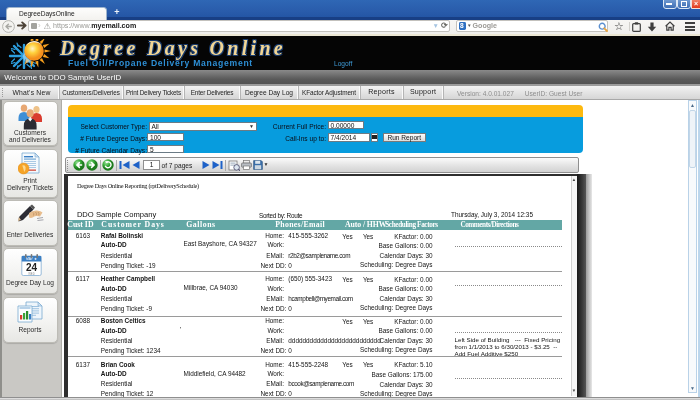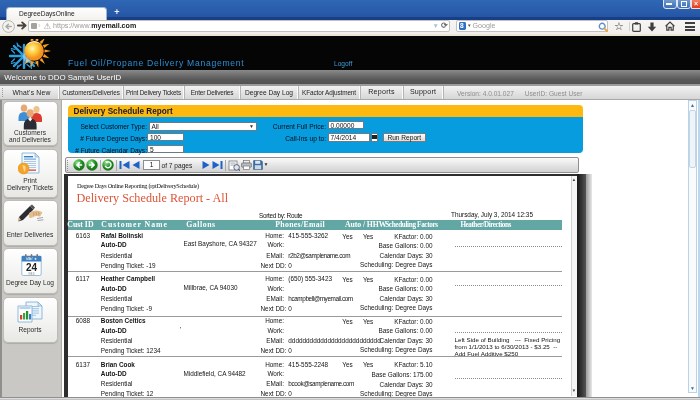--- a/index.html
+++ b/index.html
@@ -42,21 +42,21 @@
   <div class="abs" style="left:38px;top:22px;width:6px;height:8px;color:#c9c7c2;font-size:8px;line-height:8px;">›</div>
   <div class="abs" style="left:43.5px;top:21.8px;width:9px;height:8.4px;color:#8a8a86;font-size:8.4px;line-height:8.4px;">⚠</div>
   <div class="abs" style="left:53px;top:22.6px;height:8px;font-size:7.1px;line-height:7.6px;color:#9a9a96;">https://www.<span style="color:#161616;font-weight:bold;">myemail.com</span></div>
   <div class="abs" style="left:432.5px;top:23.4px;width:8px;height:6px;color:#a5c4e2;font-size:6.4px;line-height:6px;">▼</div>
   <div class="abs" style="left:441px;top:21.8px;width:8px;height:8px;color:#6a6a66;font-size:8px;line-height:8px;font-weight:bold;">⟳</div>
 
   <div class="abs" style="left:456px;top:19.8px;width:152px;height:12.6px;background:#fff;border:1px solid #c3c1bd;border-radius:2px;box-sizing:border-box;"></div>
   <div class="abs" style="left:458.6px;top:21.8px;width:7px;height:8.4px;background:#2f70c2;border-radius:1.4px;"></div>
   <div class="abs" style="left:460px;top:22.4px;width:5px;height:7px;color:#fff;font-size:6.6px;font-weight:bold;line-height:7px;">8</div>
   <div class="abs" style="left:467px;top:24px;width:5px;height:5px;color:#555;font-size:4.6px;line-height:4.6px;">▼</div>
-  <div class="abs" style="left:472.6px;top:22.6px;height:8px;font-size:7.1px;line-height:7.6px;color:#9c9a96;">Google</div>
+  <div class="abs" style="left:472.6px;top:22.6px;height:8px;font-size:7.1px;line-height:7.6px;color:#9c9a96;font-weight:bold;">Google</div>
 
   <svg class="abs" style="left:598px;top:21.5px;" width="10" height="10" viewBox="0 0 10 10">
     <circle cx="4.2" cy="4.2" r="2.9" fill="none" stroke="#5b8fd0" stroke-width="1.4"></circle>
     <line x1="6.3" y1="6.3" x2="9" y2="9" stroke="#e8a33d" stroke-width="1.8" stroke-linecap="round"></line>
   </svg>
 
   <div class="abs" style="left:614px;top:21px;width:13px;height:11px;color:#3f3f3f;font-size:11px;line-height:10.4px;">☆</div>
   <div class="abs" style="left:628.6px;top:21.8px;width:1px;height:9px;background:#d2d0cc;"></div>
   <svg class="abs" style="left:632px;top:21.6px;" width="9" height="10" viewBox="0 0 9 10">
     <rect x="0.7" y="1.6" width="7.6" height="7.8" rx="1" fill="none" stroke="#3f3f3f" stroke-width="1.2"></rect>
@@ -114,21 +114,22 @@
         <use href="#ray" transform="rotate(50)"></use>
       <use href="#ray" transform="rotate(75)"></use>
         <use href="#ray" transform="rotate(100)"></use>
       <use href="#ray" transform="rotate(125)"></use>
     </g>
 
     <circle cx="29" cy="12" r="9.8" fill="url(#sun)"></circle>
     <path d="M 20.2 8 A 9.8 9.8 0 0 1 37 6 A 11.5 11.5 0 0 0 20.2 8 Z" fill="#ffffff" opacity="0.85"></path>
     <path d="M 19.6 14 A 9.8 9.8 0 0 0 27 21.6 L 22 24.5 A 13 13 0 0 1 17.5 17 Z" fill="#bfe4f6" opacity="0.55"></path>
   </svg>
-  <div class="abs" style="left:68px;top:58.5px;width:220px;height:10px;font-weight:normal;font-size:8.6px;line-height:9.5px;color:#2e8fd5;letter-spacing:0.72px;">Fuel Oil/Propane Delivery Management</div>
+  <div class="abs" style="left:60px;top:38px;width:240px;height:22px;font-family:'Liberation Serif',serif;font-style:italic;font-weight:bold;font-size:20px;line-height:21px;color:#f2d695;text-shadow:0 0 1px #1a3c6e, 1px 1px 0 #1a3c6e, -1px -1px 0 #1a3c6e, 1px -1px 0 #1a3c6e, -1px 1px 0 #1a3c6e;letter-spacing:3.3px;">Degree Days Online</div>
+  <div class="abs" style="left:68px;top:58.5px;width:220px;height:10px;font-weight:bold;font-size:8.6px;line-height:9.5px;color:#2e8fd5;letter-spacing:0.72px;">Fuel Oil/Propane Delivery Management</div>
   <div class="abs" style="left:334px;top:59.5px;width:30px;height:8px;font-size:6.6px;line-height:7.6px;color:#3f9ad6;">Logoff</div>
 
   <div class="abs" style="left:0;top:70.1px;width:700px;height:13.9px;background:linear-gradient(#8a8a8a,#5a5a5a 65%,#525252);"></div>
   <div class="abs" style="left:4.3px;top:72.8px;width:250px;height:9px;font-size:7.9px;line-height:9px;color:#fff;">Welcome to DDO Sample UserID</div>
   <div class="abs" style="left:0;top:84px;width:700px;height:2px;background:#9b9b9b;"></div>
 
   <div id="menubar" class="abs" style="left:0;top:86px;width:700px;height:13.5px;background:linear-gradient(#f2f2f2,#d6d6d6);border-bottom:1px solid #a8a8a8;box-sizing:border-box;"></div>
   <div class="abs" style="left:1.5px;top:88px;width:1px;height:9px;border-left:1px dotted #9a9a9a;"></div>
   <div class="abs menuitem" style="left:4px;width:55px;font-size:6.8px;letter-spacing:0.22px;">What's New</div>
   <div class="abs menuitem" style="left:59px;width:64px;font-size:6.3px;letter-spacing:-0.12px;">Customers/Deliveries</div>
@@ -232,21 +233,20 @@
     <g>
       <rect x="3" y="14" width="2.2" height="4.5" fill="#d93b2e"></rect>
       <rect x="6" y="12" width="2.2" height="6.5" fill="#3aa33a"></rect>
       <rect x="9" y="10" width="2.2" height="8.5" fill="#2e8f2e"></rect>
       <rect x="12" y="13" width="2.2" height="5.5" fill="#3b7fc4"></rect>
     </g>
   </svg>
   <div class="slab" style="left:2.5px;top:325.8px;">Reports</div>
 
   <div class="abs" style="left:67.5px;top:104.8px;width:515.5px;height:12.5px;background:#fdb90f;border-radius:4px 4px 0 0;"></div>
-  <div class="abs" style="left:73.5px;top:106.6px;width:200px;height:9px;font-size:8.2px;font-weight:bold;color:#19192e;line-height:9px;">Delivery Schedule Report</div>
   <div class="abs" style="left:67.5px;top:117.3px;width:515.5px;height:35.7px;background:#079cde;border-radius:0 0 4px 4px;"></div>
   <style>
     .blab{position:absolute;height:7px;font-size:6.6px;line-height:7px;color:#0b0b14;text-align:right;}
     .binp{position:absolute;background:#fff;border:1px solid #6b7b85;box-sizing:border-box;font-size:6.6px;color:#111;padding-left:2px;line-height:7px;}
   </style>
   <div class="blab" style="left:60px;top:123px;width:87px;">Select Customer Type:</div>
   <div class="binp" style="left:148.5px;top:121.5px;width:108px;height:9px;">All</div>
   <div class="abs" style="left:249px;top:124px;width:6px;height:5px;font-size:5px;line-height:5px;color:#333;">▼</div>
   <div class="blab" style="left:60px;top:135.2px;width:87px;"># Future Degree Days:</div>
   <div class="binp" style="left:147px;top:132.8px;width:36.6px;height:8.6px;">100</div>
@@ -332,31 +332,31 @@
     .r6{position:absolute;font-size:6.4px;line-height:7px;color:#141414;white-space:nowrap;}
     .rb{font-weight:bold;}
     .plab{position:absolute;left:242px;width:42px;text-align:right;font-size:6.4px;line-height:7px;color:#141414;}
     .pval{position:absolute;left:288.3px;font-size:6.4px;line-height:7px;color:#141414;white-space:nowrap;}
     .sch{position:absolute;left:330px;width:102.5px;text-align:right;font-size:6.4px;line-height:7px;color:#141414;white-space:nowrap;}
     .dash{position:absolute;left:454.5px;width:107.5px;height:0;border-top:1px dotted #8a8a8a;}
     .sep{position:absolute;left:67.5px;width:494.5px;height:1px;background:#9a9a9a;}
     .thh{position:absolute;top:221px;font-family:"Liberation Serif",serif;font-weight:bold;font-size:7.8px;line-height:8.6px;color:#fff;white-space:nowrap;}
   </style>
   <div class="abs" style="left:76.9px;top:183px;width:260px;font-family:'Liberation Serif',serif;font-size:6.3px;line-height:6.8px;color:#111;letter-spacing:-0.28px;">Degree Days Online Reporting (rptDeliverySchedule)</div>
-  <div class="abs" style="left:76.5px;top:191.5px;width:300px;font-family:'Liberation Serif',serif;font-size:12.2px;line-height:13.5px;color:#dd5438;white-space:nowrap;">Delivery Schedule Report - All</div>
+  <div class="abs" style="left:76.9px;top:210.8px;width:150px;font-size:7.6px;line-height:8px;color:#111;">DDO Sample Company</div>
   <div class="abs" style="left:259px;top:211.8px;width:80px;font-size:6.4px;letter-spacing:-0.3px;line-height:7px;color:#111;">Sorted by: Route</div>
   <div class="abs" style="left:451px;top:211px;width:110px;font-size:6.4px;line-height:7px;color:#111;">Thursday, July 3, 2014 12:35</div>
   <div class="abs" style="left:68.3px;top:220.2px;width:493.7px;height:9.8px;background:#63a7a5;"></div>
   <div class="thh" style="left:67.3px;">Cust ID</div>
-  <div class="thh" style="left:101.3px;letter-spacing:0.95px;">Customer Name</div>
+  <div class="thh" style="left:101.3px;letter-spacing:0.95px;">Customer Days</div>
   <div class="thh" style="left:186.2px;letter-spacing:0.55px;">Gallons</div>
   <div class="thh" style="left:275.2px;letter-spacing:0.32px;">Phones/Email</div>
   <div class="thh" style="left:345px;letter-spacing:-0.1px;font-family:Liberation Serif, serif;">Auto / HHW</div>
   <div class="thh" style="left:385.2px;font-size:7.2px;letter-spacing:-0.35px;">Scheduling Factors</div>
-  <div class="thh" style="left:460.4px;font-size:7.2px;letter-spacing:-0.45px;">Heather/Directions</div>
+  <div class="thh" style="left:460.4px;font-size:7.2px;letter-spacing:-0.45px;">Comments/Directions</div>
 
   <div class="r6" style="left:75.8px;top:231.8px;">6163</div>
   <div class="r6 rb" style="left:100.8px;top:231.8px;">Rafal Bolinski</div>
   <div class="r6 rb" style="left:100.8px;top:241.4px;">Auto-DD</div>
   <div class="r6" style="left:100.8px;top:251.6px;">Residential</div>
   <div class="r6" style="left:100.8px;top:261.7px;">Pending Ticket: -19</div>
   <div class="r6" style="left:183.5px;top:240.4px;">East Bayshore, CA 94327</div>
   <div class="plab" style="top:231.8px;">Home:</div>
     <div class="pval" style="top:231.8px;">415-555-3262</div>
   <div class="plab" style="top:241.4px;">Work:</div>

